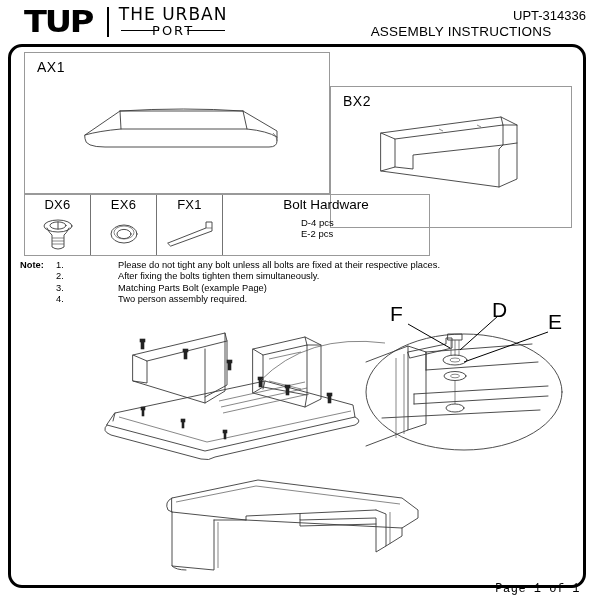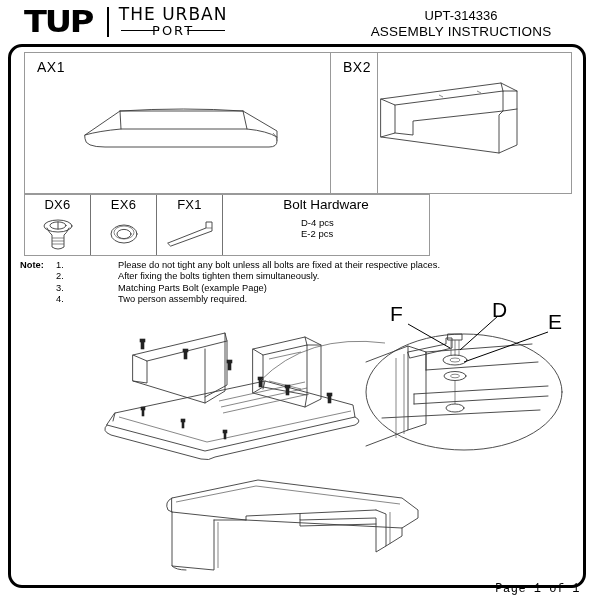--- a/index.html
+++ b/index.html
@@ -21,34 +21,34 @@
   .logo-div{width:2px;height:30px;background:#000;margin:0 10px 0 22px;}
   .logo-words{position:relative;line-height:1;}
   .logo-l1{font-family:"DejaVu Sans", sans-serif;font-size:17px;letter-spacing:1px;}
   .logo-l2{font-family:"DejaVu Sans", sans-serif;font-size:13px;letter-spacing:2px;
            text-align:center;margin-top:1px;}
   .logo-rule{position:absolute;height:1px;background:#000;top:24px;}
   .rule-l{left:2px;width:38px;}
   .rule-r{right:2px;width:38px;}
 
   .title-block{position:absolute;right:14px;top:8px;text-align:center;width:250px;}
-  .title-code{font-size:13px;line-height:16px;}
+  .title-code{font-size:13px;line-height:16px;text-align:right;}
   .title-main{font-size:13.5px;line-height:16px;letter-spacing:.2px;}
 
   
   .frame{
     position:absolute;left:8px;top:44px;width:578px;height:544px;
     border:3px solid #000;border-radius:14px;box-sizing:border-box;
   }
 
   
   .parts{position:absolute;left:24px;top:52px;width:548px;height:142px;}
   .pbox{position:absolute;top:0;height:142px;border:1px solid #999;box-sizing:border-box;}
-  .pbox.a{left:0;width:354px;}
-  .pbox.b{left:306px;width:242px;}
+  .pbox.a{left:0;width:306px;}
+  .pbox.b{left:306px;width:242px;margin-top:34px;}
   .plabel{position:absolute;left:12px;top:6px;font-size:14px;letter-spacing:.5px;}
 
   
   .hw{position:absolute;left:24px;top:194px;width:406px;height:62px;
       border:1px solid #999;box-sizing:border-box;display:flex;}
   .hwcell{border-right:1px solid #737373;box-sizing:border-box;position:relative;
           display:flex;flex-direction:column;align-items:center;}
   .hwcell:last-child{border-right:none;}
   .c1,.c2,.c3{width:66px;}
   .c4{flex:1;}

